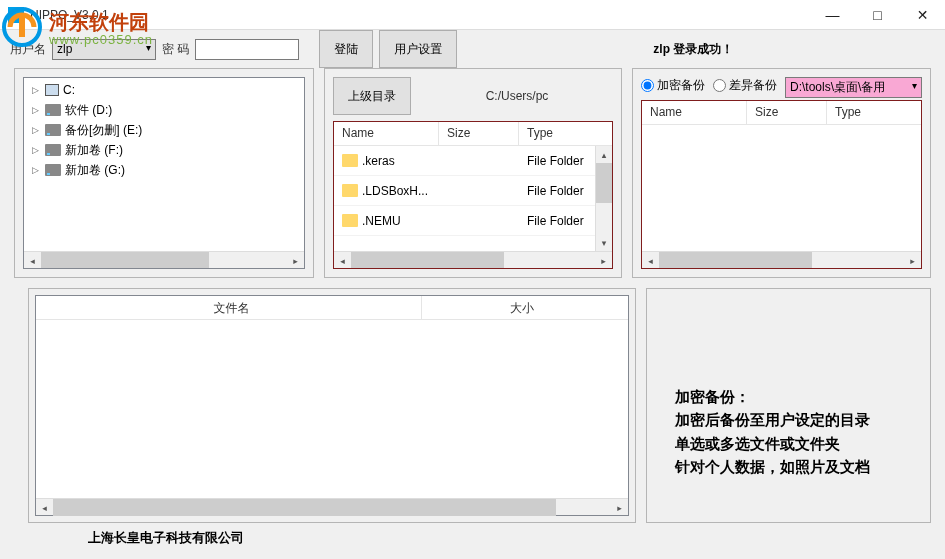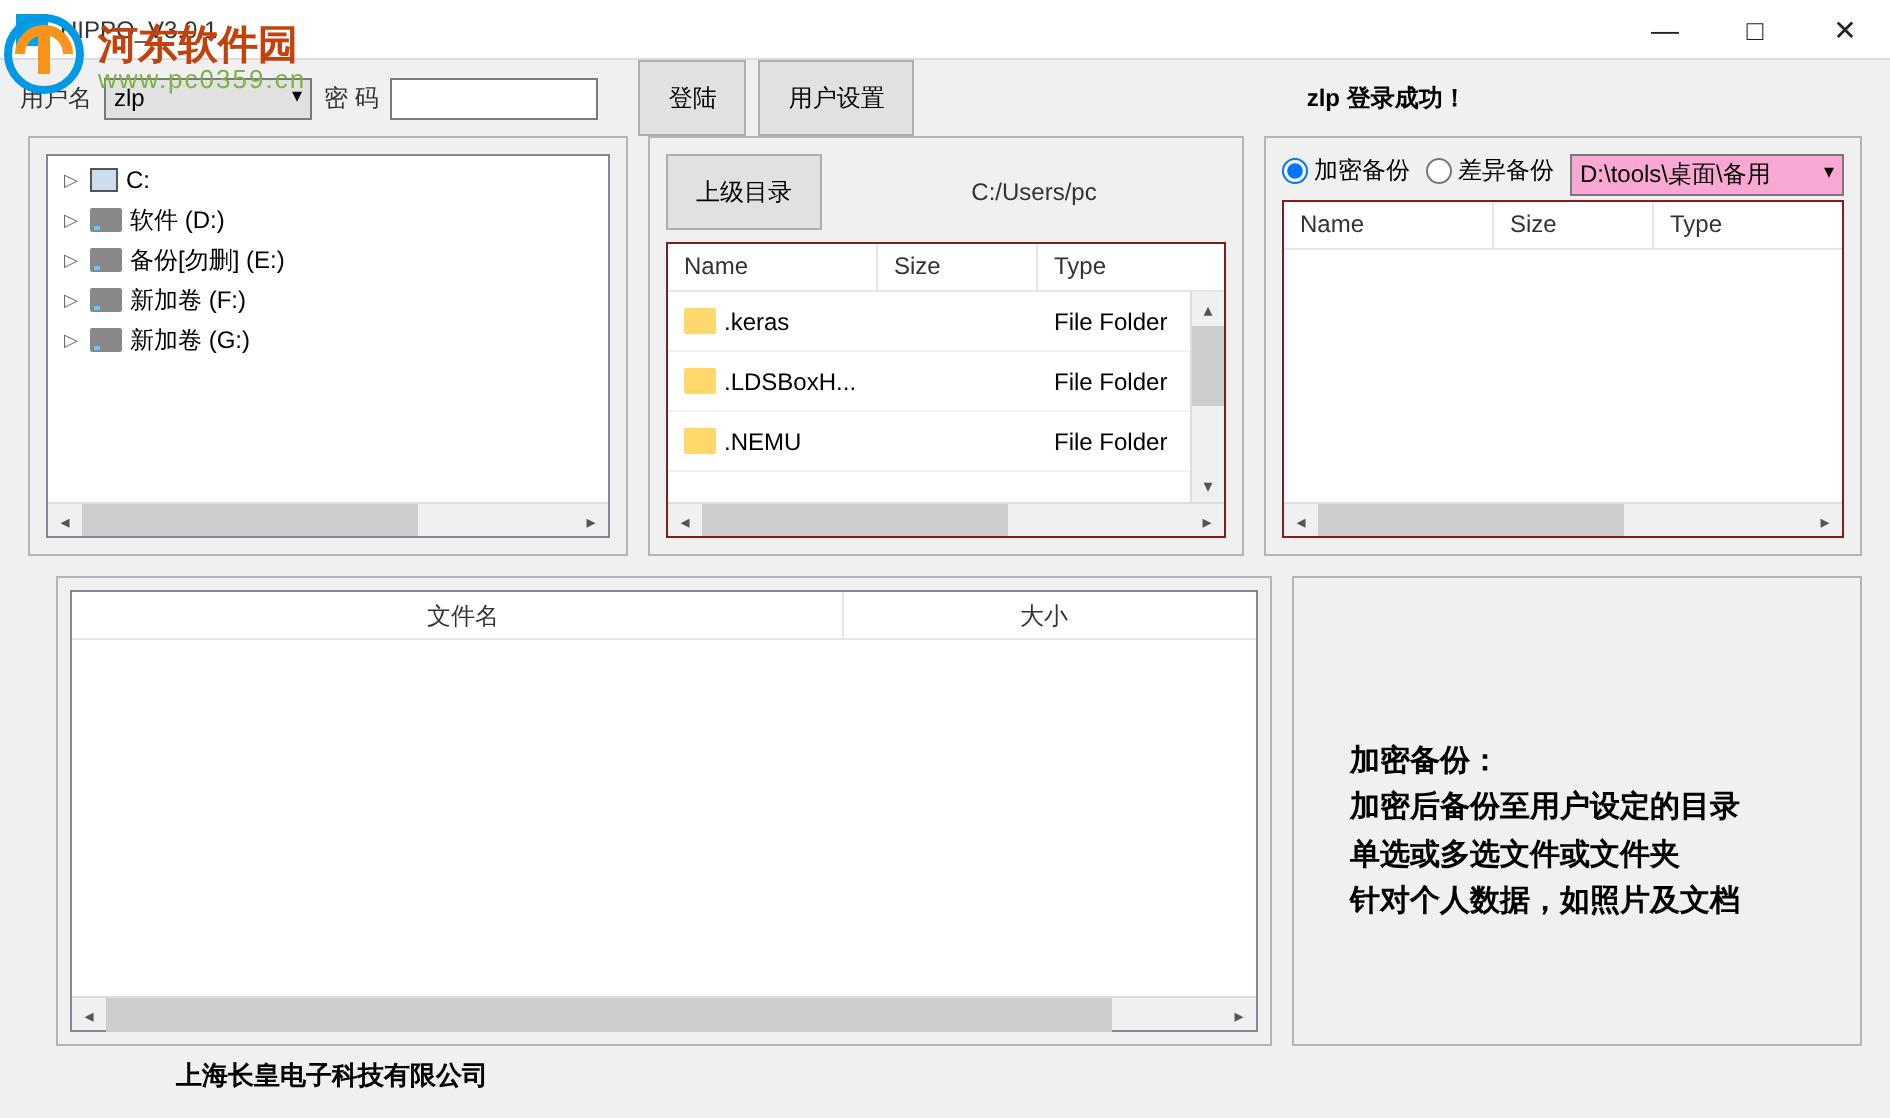--- a/index.html
+++ b/index.html
@@ -278,21 +278,21 @@
   flex:1;
   display:flex;
   flex-direction:column;
 }
 .queue-listview .lv-header{justify-content:center;}
 .queue-listview .qcol1{flex:0 0 380px;text-align:center;}
 .queue-listview .qcol2{flex:0 0 200px;text-align:center;border-right:none;}
 
 .info-text {
   position:absolute;
-  top:80px;
+  top:96px;
   left:28px;
   right:20px;
   font-size:15px;
   line-height:1.55;
   color:#000;
   font-weight:bold;
 }
 
 .footer {
   padding: 6px 18px 0 88px;

